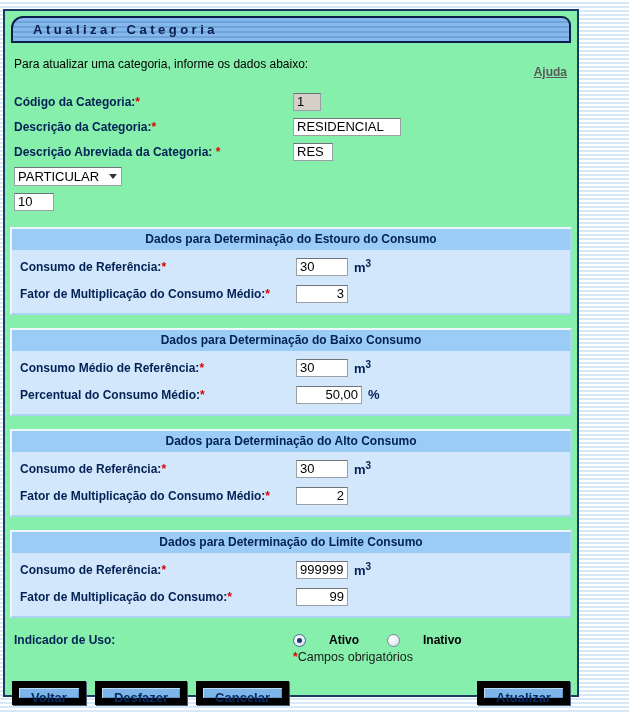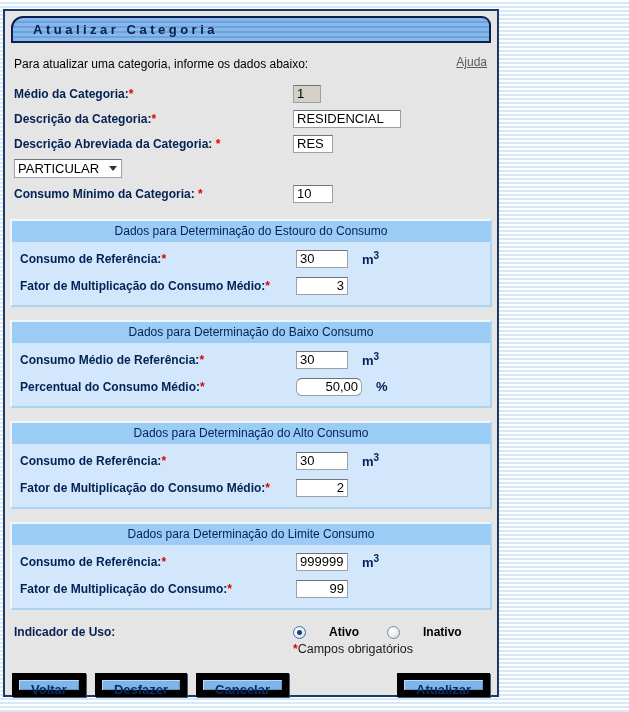--- a/index.html
+++ b/index.html
@@ -3,73 +3,73 @@
 <meta charset="utf-8">
 <style>
   * { box-sizing: border-box; }
   html,body { margin:0; padding:0; }
   body {
     width:629px; height:712px; position:relative; overflow:hidden;
     font-family:"Liberation Sans", sans-serif;
     background:repeating-linear-gradient(to bottom, #ffffff 0 2px, #d7e9f9 2px 4px);
   }
   .container {
-    position:absolute; left:3px; top:9px; width:496px; height:688px;
-    border:2px solid #1b3a66; background:#e5e5e5;
+    position:absolute; left:3px; top:9px; width:576px; height:688px;
+    border:2px solid #1b3a66; background:#86efac;
   }
   
   .titlebar {
     margin:5px 6px 0 6px; height:27px;
     border:2px solid #0d1f4d; border-radius:12px 9px 0 0;
     background:repeating-linear-gradient(to bottom, #85b8ec 0 3px, #6fa3d8 3px 5px);
     display:flex; align-items:center; padding-left:20px;
   }
   .titlebar span {
     font-size:13px; font-weight:bold; letter-spacing:3.5px; color:#0a1f4e;
   }
   
   .instr-row {
     margin-top:12px; padding:0 10px 0 9px;
     display:flex; justify-content:space-between; align-items:flex-start;
   }
   .instr { font-size:12px; color:#000; padding-top:2px; }
-  .help { font-size:12px; font-weight:normal; color:#5a5a5a; text-decoration:underline; cursor:pointer; margin-top:0; }
+  .help { font-size:12px; font-weight:bold; color:#5a5a5a; text-decoration:underline; cursor:pointer; margin-top:10px; }
   
   .fields { margin-top:10px; }
   .frow { height:25px; display:flex; align-items:center; padding-left:9px; }
   .flabel { width:279px; flex:0 0 279px; font-size:12px; font-weight:bold; color:#032154; }
   .req { color:#e00000; font-weight:bold; font-size:12px; }
   input.tx {
     height:18px; border:1px solid #9aa0a6; border-top-color:#6f7378;
     background:#fff; font:13px "Liberation Sans", sans-serif; color:#000; padding:0 3px;
   }
   input.tx.dis { background:#d4d0c8; }
   .ta-r { text-align:right; }
-  .w28{width:28px;} .w40{width:40px;} .w52{width:52px;} .w66{width:66px;border-radius:6px;} .w108{width:108px;}
+  .w28{width:28px;} .w40{width:40px;} .w52{width:52px;} .w66{width:66px;} .w108{width:108px;}
   .select {
     width:108px; height:19px; border:1px solid #9aa0a6; border-top-color:#6f7378;
     background:#fff; display:flex; align-items:center; justify-content:space-between;
     padding:0 4px 0 3px; cursor:pointer;
   }
   .select .sval { font-size:13px; color:#000; }
   .arrow {
     width:0; height:0; border-left:4px solid transparent; border-right:4px solid transparent;
     border-top:5px solid #333;
   }
-  .unit { font-size:13px; font-weight:bold; color:#032154; margin-left:14px; }
+  .unit { font-size:13px; font-weight:bold; color:#032154; margin-left:6px; }
   .unit sup { font-size:10px; }
   
   .section {
     margin:13px 5px 0 5px;
     border:2px solid; border-color:#eef6fe #abd4f3 #abd4f3 #eef6fe;
     background:#d2e7fb;
   }
   .sec-h {
     height:21px; line-height:21px; background:#9bccf6; text-align:center;
-    font-size:12px; font-weight:normal; color:#032154;
+    font-size:12px; font-weight:bold; color:#032154;
   }
   .sec-body { padding:3px 0 6px; }
   .srow { height:27px; display:flex; align-items:center; padding-left:8px; }
   .srow .flabel { width:276px; flex:0 0 276px; }
   
   .ind-row { margin-top:15px; display:flex; align-items:flex-end; padding-left:9px; }
   .radios { display:flex; align-items:center; gap:20px; }
   .radio {
     appearance:none; -webkit-appearance:none; width:13px; height:13px; border-radius:50%;
     border:1px solid #7a8a99; margin:0 3px 0 0; position:relative; cursor:pointer;
@@ -102,39 +102,38 @@
     <span>Atualizar Categoria</span>
   </div>
 
   <div class="instr-row">
     <span class="instr">Para atualizar uma categoria, informe os dados abaixo:</span>
     <a class="help">Ajuda</a>
   </div>
 
   <div class="fields">
     <div class="frow">
-      <span class="flabel"><span>Médio da Categoria:</span><span class="req">*</span></span>
+      <span class="flabel"><span>Código da Categoria:</span><span class="req">*</span></span>
       <input class="tx dis w28" readonly="" value="1" style="">
     </div>
     <div class="frow">
       <span class="flabel"><span>Descrição da Categoria:</span><span class="req">*</span></span>
       <input class="tx w108" value="RESIDENCIAL" style="">
     </div>
     <div class="frow">
       <span class="flabel"><span>Descrição Abreviada da Categoria: </span><span class="req">*</span></span>
       <input class="tx w40" value="RES" style="">
     </div>
     <div class="frow">
       <div class="select">
         <span class="sval">PARTICULAR</span>
         <span class="arrow"></span>
       </div>
     </div>
     <div class="frow">
-      <span class="flabel"><span>Consumo Mínimo da Categoria: </span><span class="req">*</span></span>
       <input class="tx w40" value="10" style="">
     </div>
   </div>
 
   <div class="section">
     <div class="sec-h">Dados para Determinação do Estouro do Consumo</div>
     <div class="sec-body">
       <div class="srow">
         <span class="flabel"><span>Consumo de Referência:</span><span class="req">*</span></span>
         <input class="tx w52" value="30" style="">

